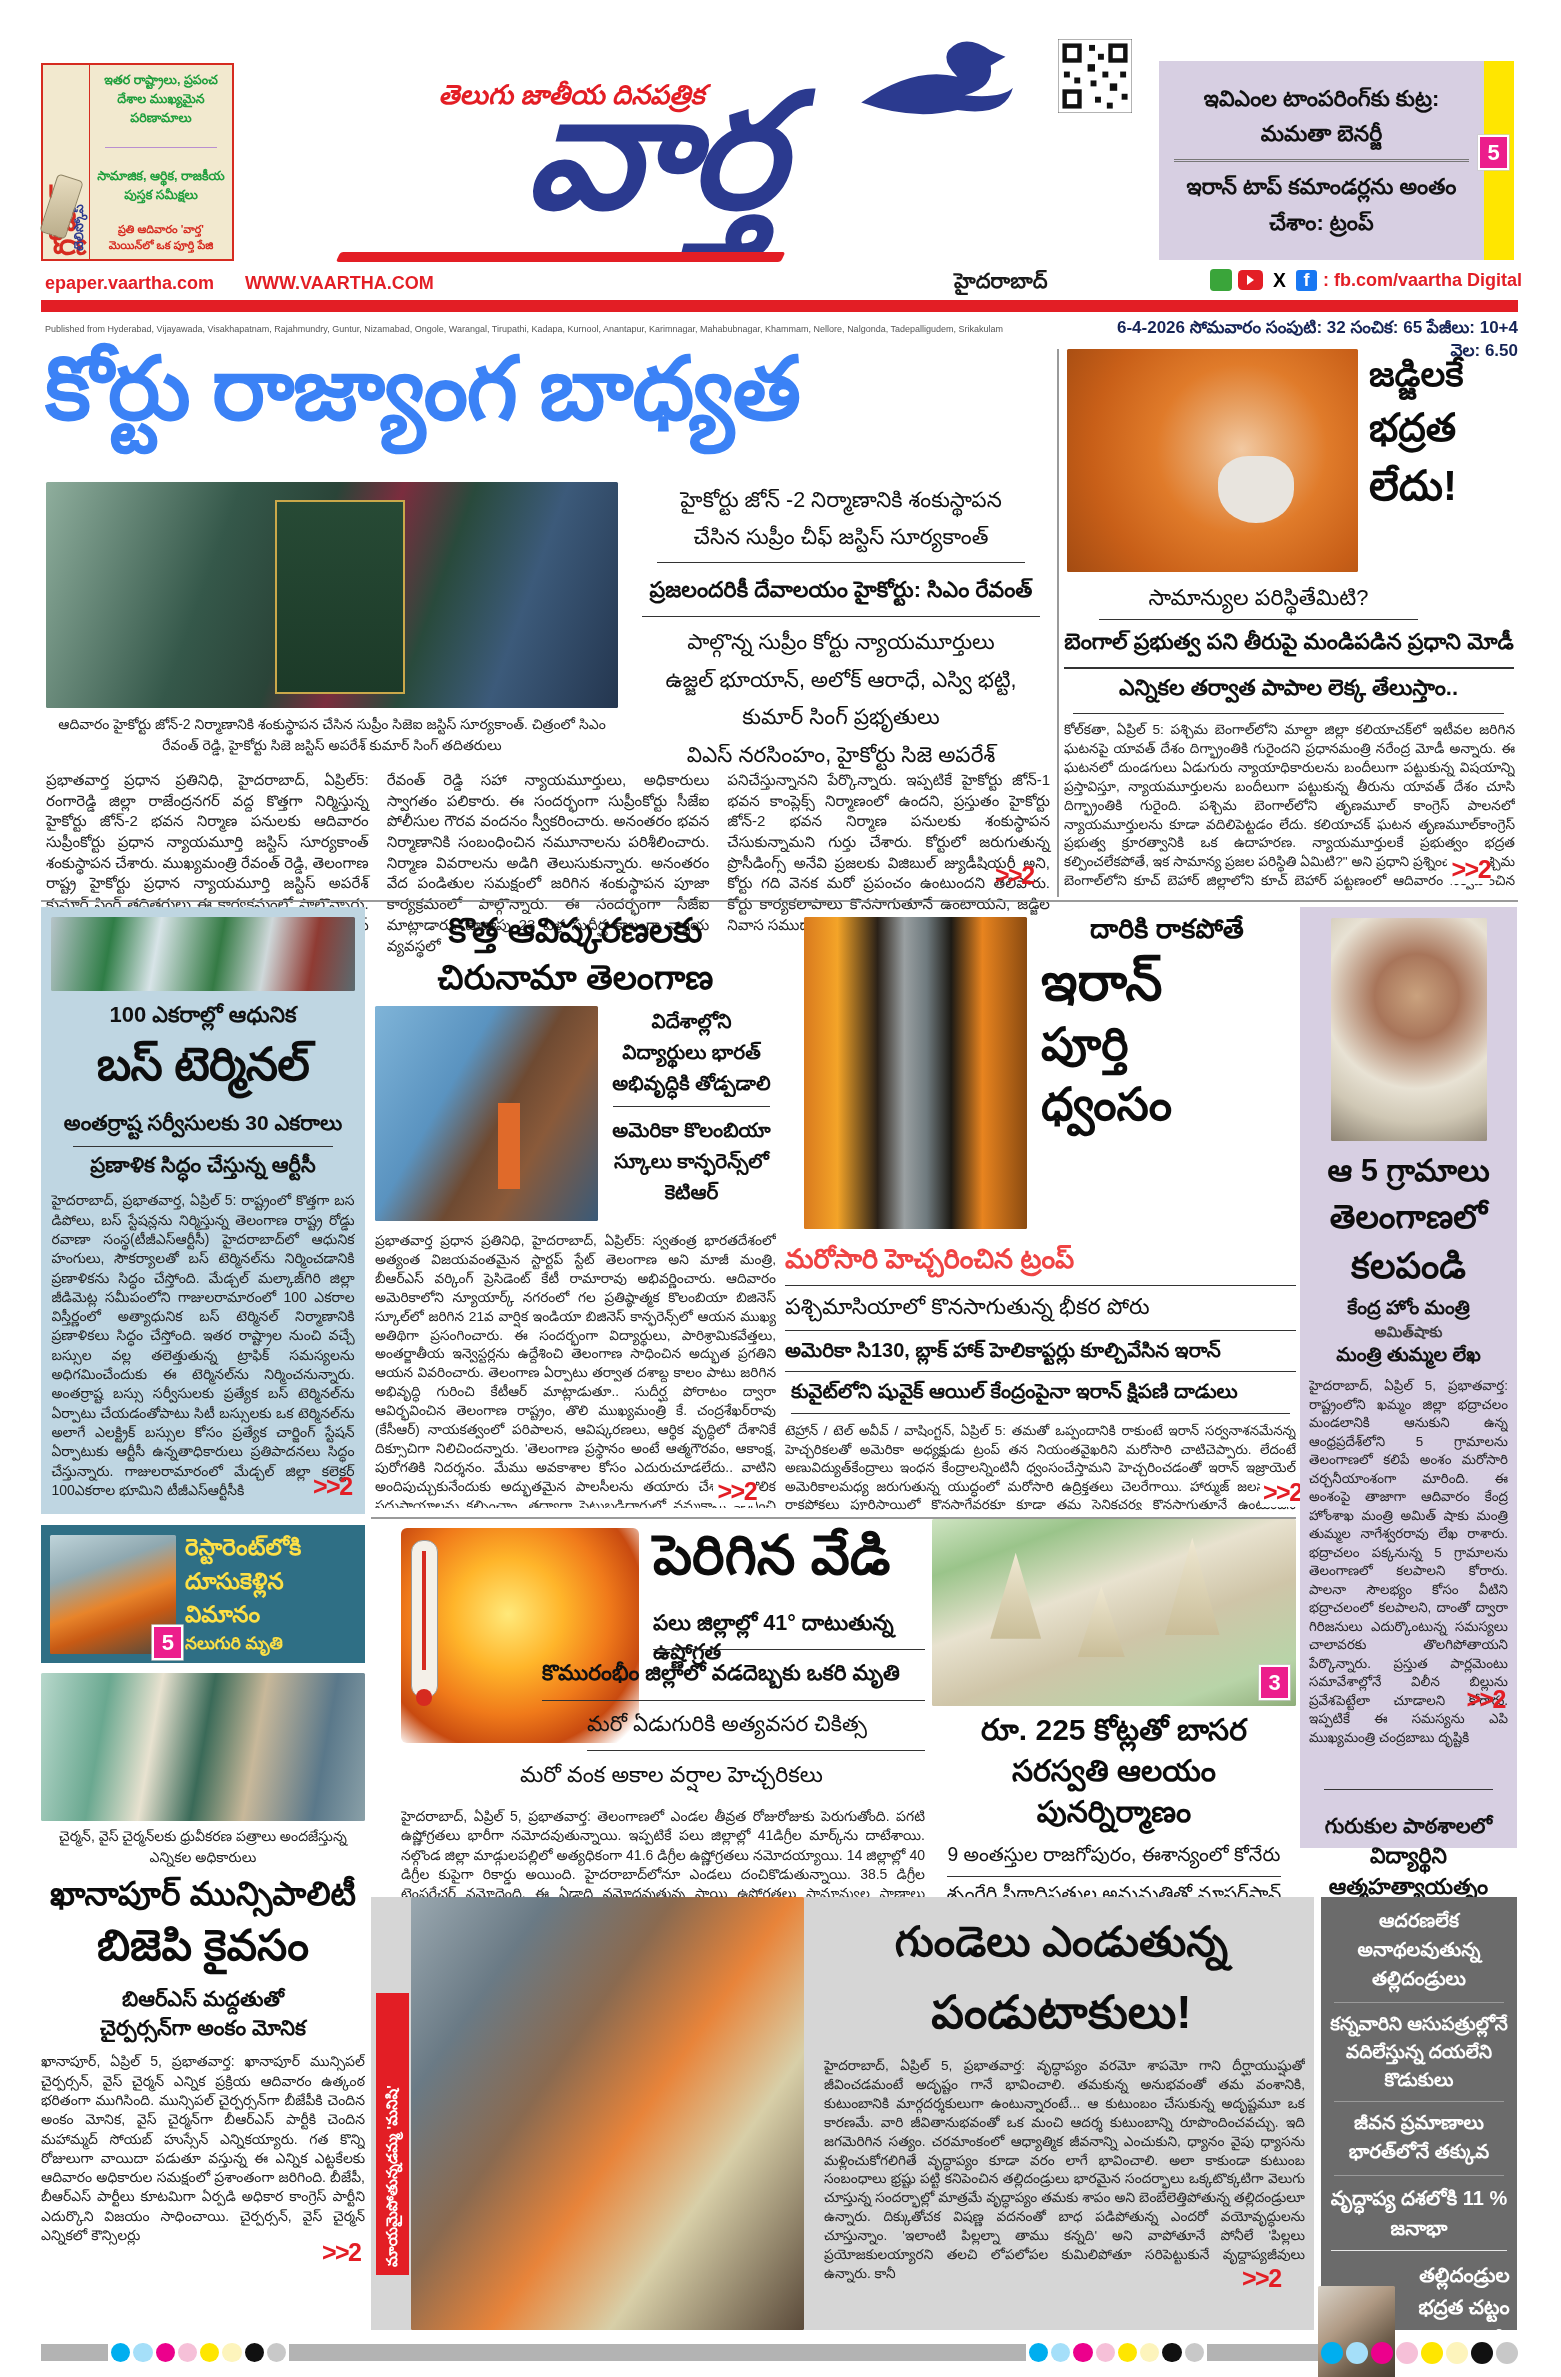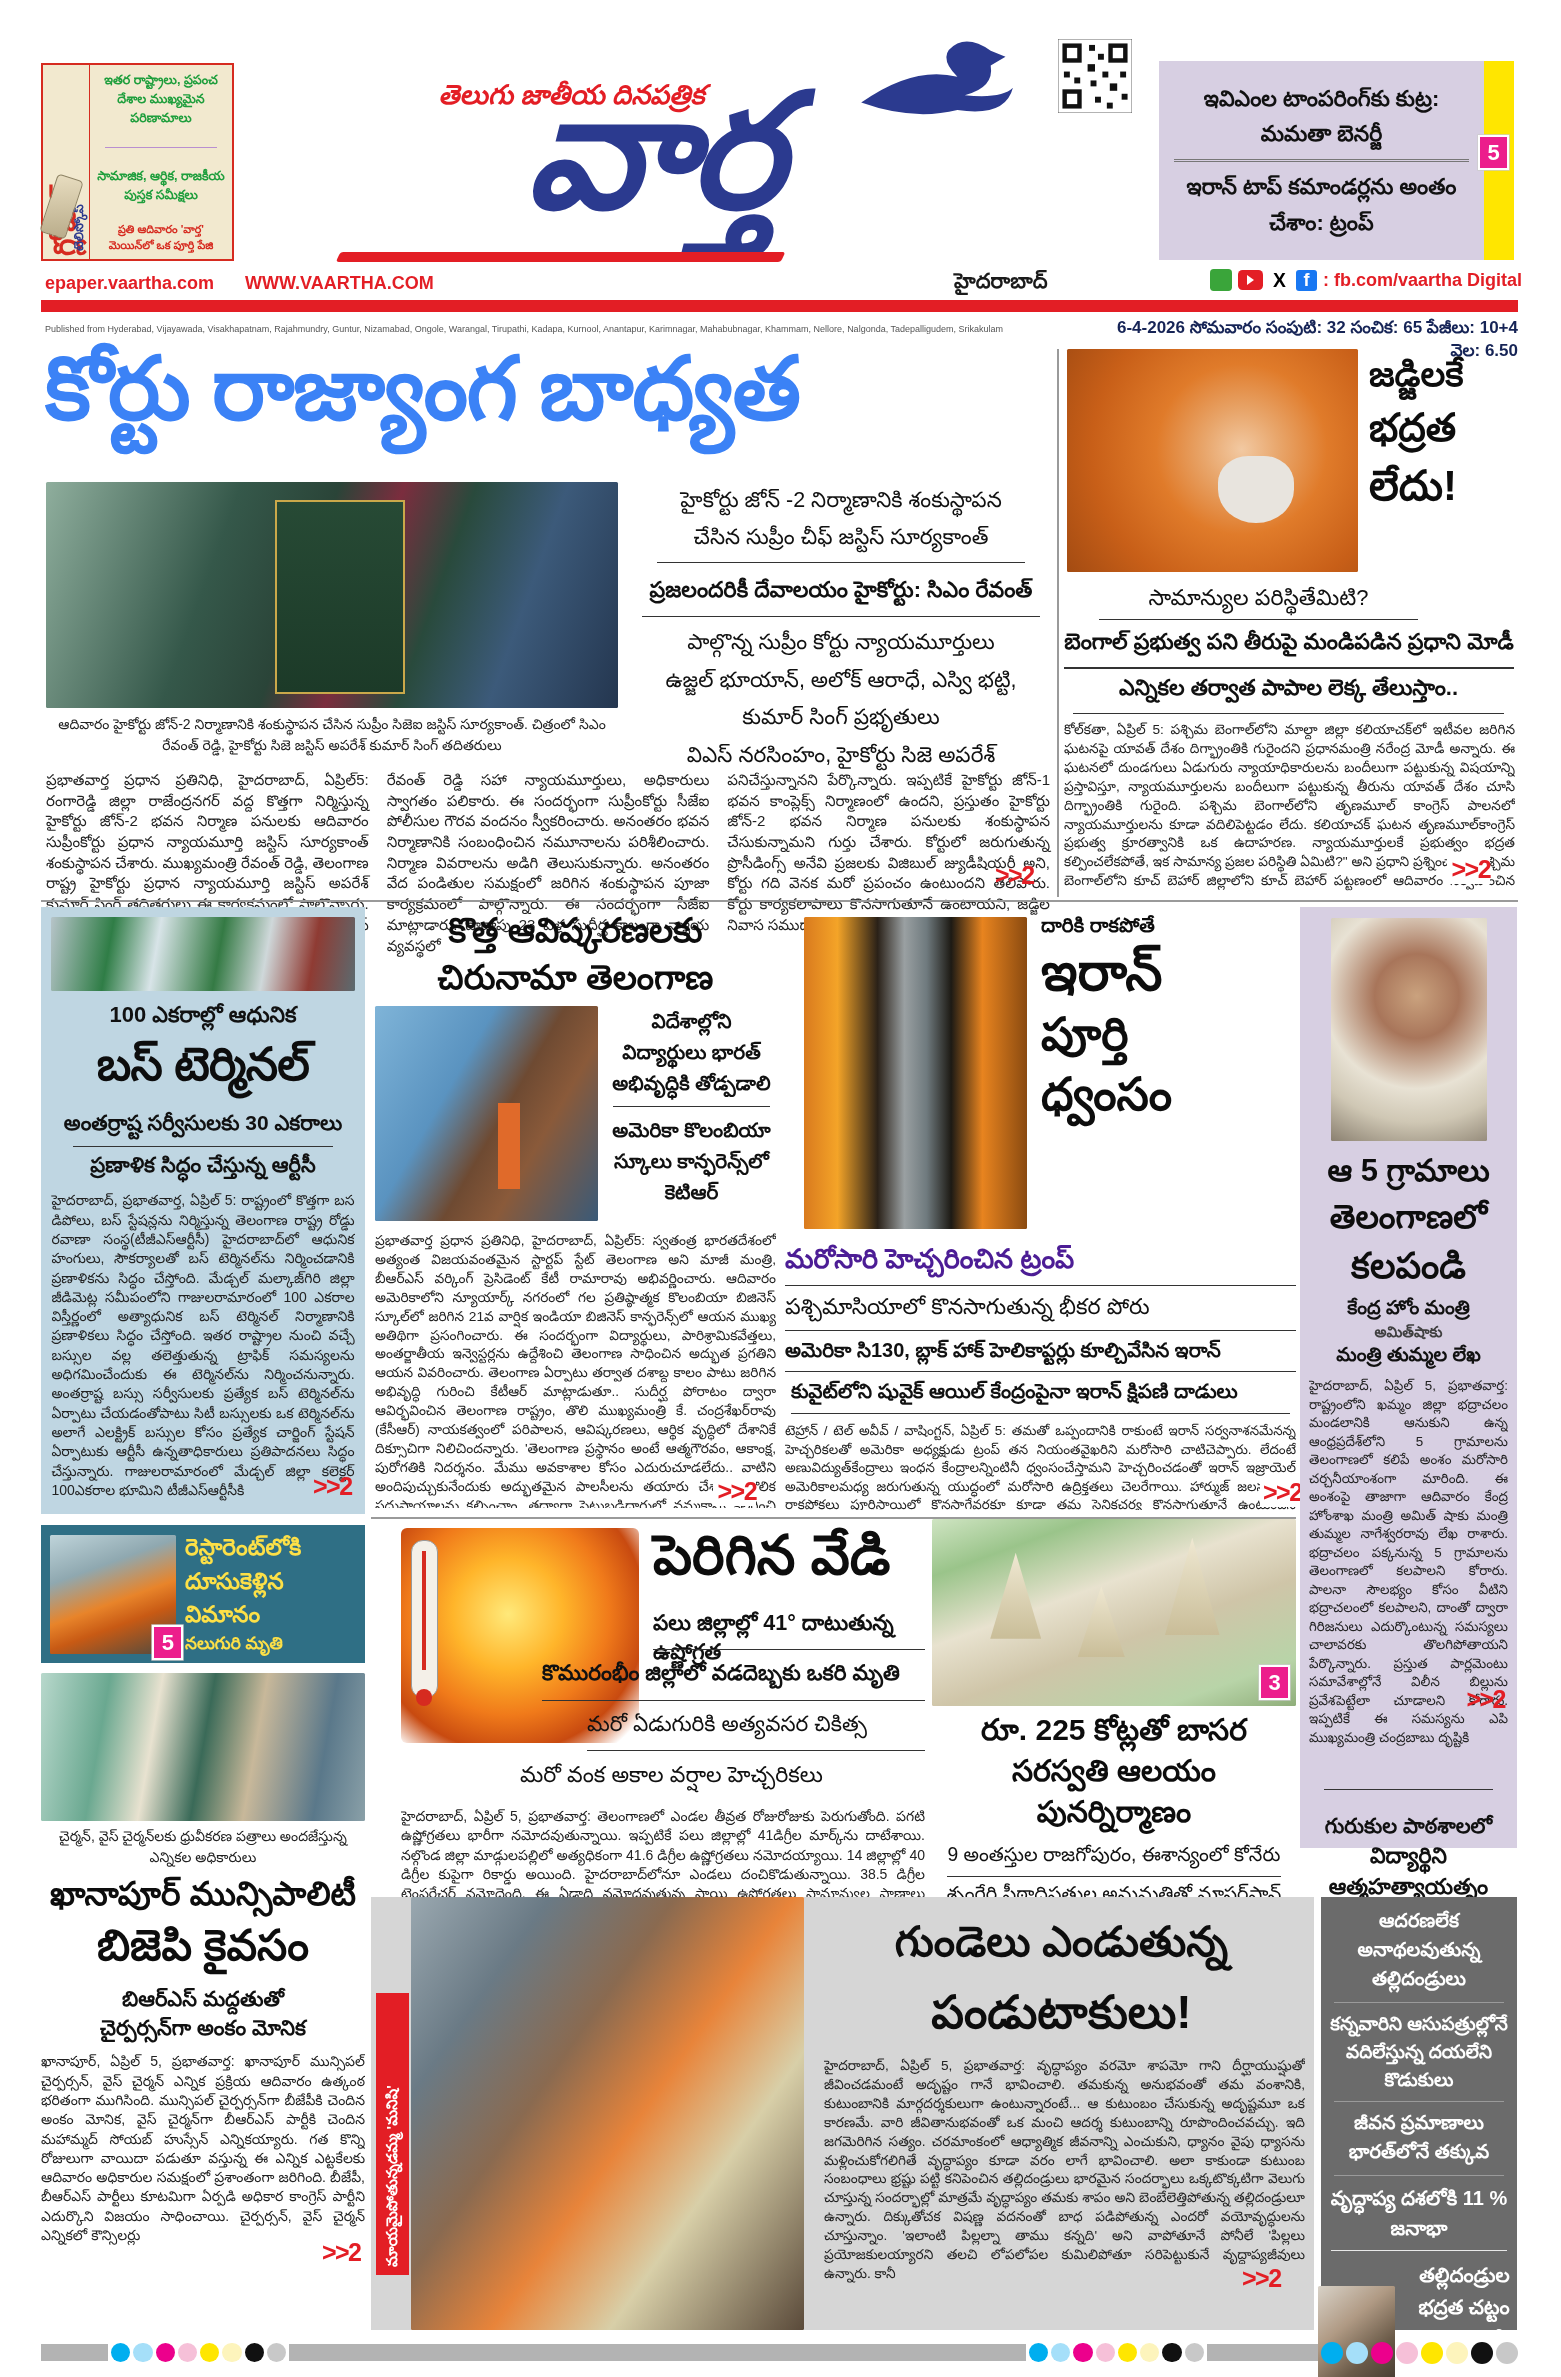--- a/index.html
+++ b/index.html
@@ -176,26 +176,26 @@
       <div class="b c" style="font-size:20px;line-height:1.55;color:#111;">అమెరికా కొలంబియా స్కూలు కాన్ఫరెన్స్‌లో కెటిఆర్</div>
     </div>
     <div class="body-txt j" style="position:absolute;left:0;top:321px;width:401px;height:276px;overflow:hidden;font-size:13.7px;">ప్రభాతవార్త ప్రధాన ప్రతినిధి, హైదరాబాద్, ఏప్రిల్5: స్వతంత్ర భారతదేశంలో అత్యంత విజయవంతమైన స్టార్టప్ స్టేట్ తెలంగాణ అని మాజీ మంత్రి, బీఆర్ఎస్ వర్కింగ్ ప్రెసిడెంట్ కేటీ రామారావు అభివర్ణించారు. ఆదివారం అమెరికాలోని న్యూయార్క్ నగరంలో గల ప్రతిష్ఠాత్మక కొలంబియా బిజినెస్ స్కూల్‌లో జరిగిన 21వ వార్షిక ఇండియా బిజినెస్ కాన్ఫరెన్స్‌లో ఆయన ముఖ్య అతిథిగా ప్రసంగించారు. ఈ సందర్భంగా విద్యార్థులు, పారిశ్రామికవేత్తలు, అంతర్జాతీయ ఇన్వెస్టర్లను ఉద్దేశించి తెలంగాణ సాధించిన అద్భుత ప్రగతిని ఆయన వివరించారు. తెలంగాణ ఏర్పాటు తర్వాత దశాబ్ద కాలం పాటు జరిగిన అభివృద్ధి గురించి కేటీఆర్ మాట్లాడుతూ.. సుదీర్ఘ పోరాటం ద్వారా ఆవిర్భవించిన తెలంగాణ రాష్ట్రం, తొలి ముఖ్యమంత్రి కే. చంద్రశేఖర్‌రావు (కేసీఆర్) నాయకత్వంలో పరిపాలన, ఆవిష్కరణలు, ఆర్థిక వృద్ధిలో దేశానికే దిక్సూచిగా నిలిచిందన్నారు. 'తెలంగాణ ప్రస్థానం అంటే ఆత్మగౌరవం, ఆకాంక్ష, పురోగతికి నిదర్శనం. మేము అవకాశాల కోసం ఎదురుచూడలేదు.. వాటిని అందిపుచ్చుకునేందుకు అద్భుతమైన పాలసీలను తయారు చేశాం, మౌలిక సదుపాయాలను కల్పించాం. తద్వారా పెట్టుబడిదారుల్లో నమ్మకాన్ని కలిగించి వృద్ధిని సాధించాం' అని పేర్కొన్నారు. 2027లో భారత్ 80వ స్వాతంత్ర్య దినోత్సవానికి సిద్ధమవుతున్న వేళ, కేవలం పదేళ్లలోనే తెలంగాణ సాధించిన ఆర్థిక ప్రగతి గర్వకారణమని ఆయన అన్నారు. 'రాష్ట్రాన్ని దేశాన్ని నడిపే నాయకత్వానికి</div>
     <div class="jump" style="position:absolute;left:338px;top:566px;background:#fff;padding-left:4.5px;">&gt;&gt;2</div>
   </div>
 
   <div class="abs" style="left:785px;top:911px;width:511px;">
     <div class="photo" style="position:absolute;left:18.6px;top:6px;width:223px;height:312px;background:
          linear-gradient(90deg,#d97a1e 0%,#f4a428 15%,#2a2118 33%,#9aa0a2 45%,#6f7a7e 55%,#1d1a14 66%,#e8841f 80%,#8a4a10 100%);"></div>
     <div class="abs" style="left:256px;top:0;width:252px;">
-      <div class="b" style="font-size:20px;color:#0d0d0d;line-height:1.4;">దారికి రాకపోతే</div>
+      <div class="b" style="font-size:27px;color:#0d0d0d;line-height:1.4;text-align:center;">దారికి రాకపోతే</div>
       <div class="b" style="font-size:53px;color:#0d0d0d;line-height:1.25;">ఇరాన్</div>
       <div class="b" style="font-size:46px;color:#0d0d0d;line-height:1.3;">పూర్తి</div>
       <div class="b" style="font-size:46px;color:#0d0d0d;line-height:1.3;">ధ్వంసం</div>
     </div>
-    <div class="abs b" style="left:0;top:333px;width:511px;font-size:27px;color:#4c1d95;">మరోసారి హెచ్చరించిన ట్రంప్</div>
+    <div class="abs b" style="left:0;top:333px;width:511px;font-size:27px;color:#ef4444;">మరోసారి హెచ్చరించిన ట్రంప్</div>
     <div class="abs rule" style="left:0;top:374px;width:511px;"></div>
     <div class="abs" style="left:0;top:383px;width:511px;font-size:22px;color:#111;">పశ్చిమాసియాలో కొనసాగుతున్న భీకర పోరు</div>
     <div class="abs rule" style="left:0;top:419px;width:511px;"></div>
     <div class="abs b" style="left:0;top:428px;width:511px;font-size:20px;color:#111;">అమెరికా సి130, బ్లాక్ హాక్ హెలికాప్టర్లు కూల్చివేసిన ఇరాన్</div>
     <div class="abs rule" style="left:0;top:460px;width:511px;"></div>
     <div class="abs b" style="left:6px;top:469px;width:499px;font-size:20px;color:#111;">కువైట్‌లోని షువైక్ ఆయిల్ కేంద్రంపైనా ఇరాన్ క్షిపణి దాడులు</div>
     <div class="abs rule" style="left:6px;top:502px;width:499px;"></div>
     <div class="abs body-txt j" style="left:0;top:511px;width:511px;height:88px;overflow:hidden;font-size:13.4px;">టెహ్రాన్ / టెల్ అవీవ్ / వాషింగ్టన్, ఏప్రిల్ 5: తమతో ఒప్పందానికి రాకుంటే ఇరాన్ సర్వనాశనమేనన్న హెచ్చరికలతో అమెరికా అధ్యక్షుడు ట్రంప్ తన నియంతవైఖరిని మరోసారి చాటిచెప్పారు. లేదంటే అణువిద్యుత్‌కేంద్రాలు ఇంధన కేంద్రాలన్నింటినీ ధ్వంసంచేస్తామని హెచ్చరించడంతో ఇరాన్ ఇజ్రాయెల్ అమెరికాలమధ్య జరుగుతున్న యుద్ధంలో మరోసారి ఉద్రిక్తతలు చెలరేగాయి. హార్ముజ్ జలసంధిలో రాకపోకలు పూర్తిస్థాయిలో కొనసాగేవరకూ కూడా తమ సైనికచర్య కొనసాగుతూనే ఉంటుందని అన్నారు. దీనికితోడు ఇరాన్‌కు చెందిన టాప్ కమాండర్లందరినీ హతంచేశామని, ఇపుడు ఇరాన్‌కు నాయకత్వలేమి స్పష్టంగాఉందని ట్రంప్ తన సోషల్‌మీడియా పోస్టులతో మైండ్‌గేమ్ ఉధృతంచేస్తున్నారు. దీనికితోడు ఇరాన్‌సైతం అత్యంత వ్యూహాత్మకంగా గల్ఫ్‌దేశాలపై దాడులుచేస్తోంది. కువైట్, యుఎఇ, సౌదీ అరేబియా, బహ్రెయిన్ వంటి దేశాలపై ఇప్పటికీ</div>
     <div class="abs jump" style="left:475px;top:567px;background:#fff;padding-left:3px;">&gt;&gt;2</div>
   </div>

